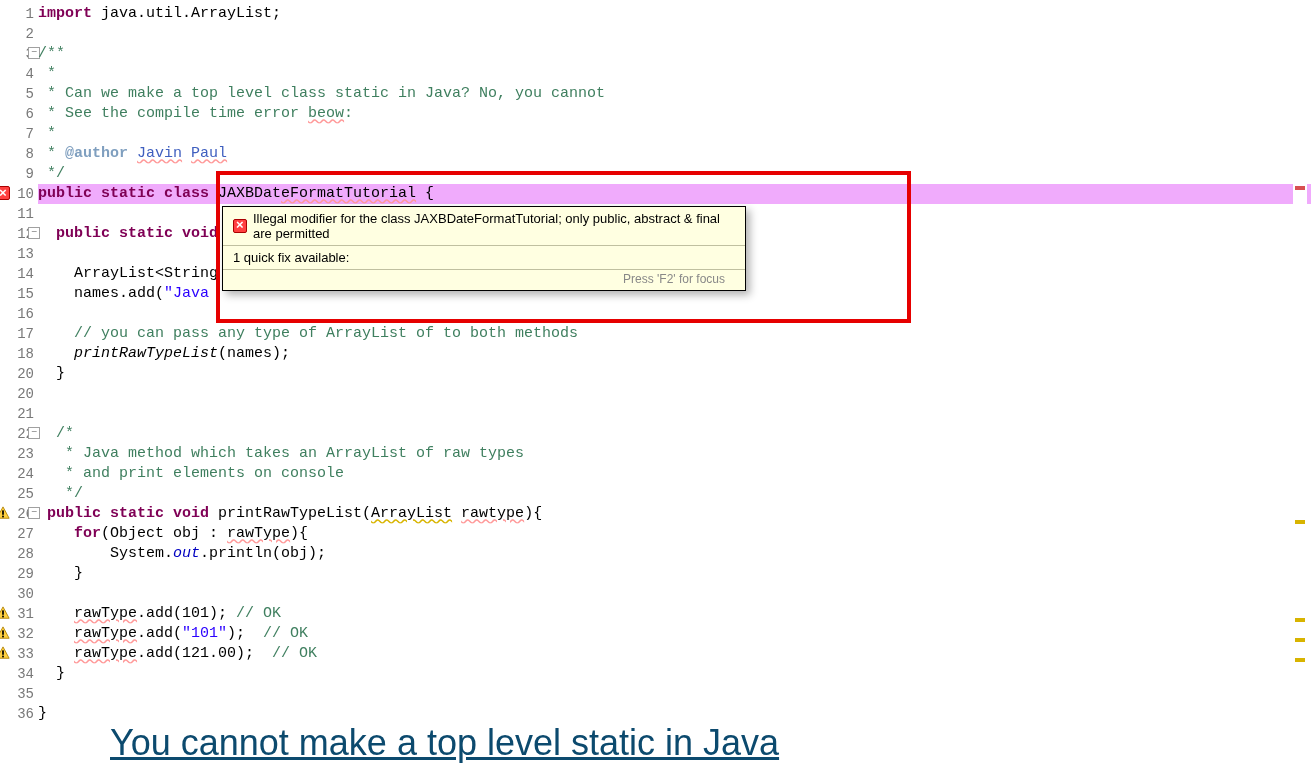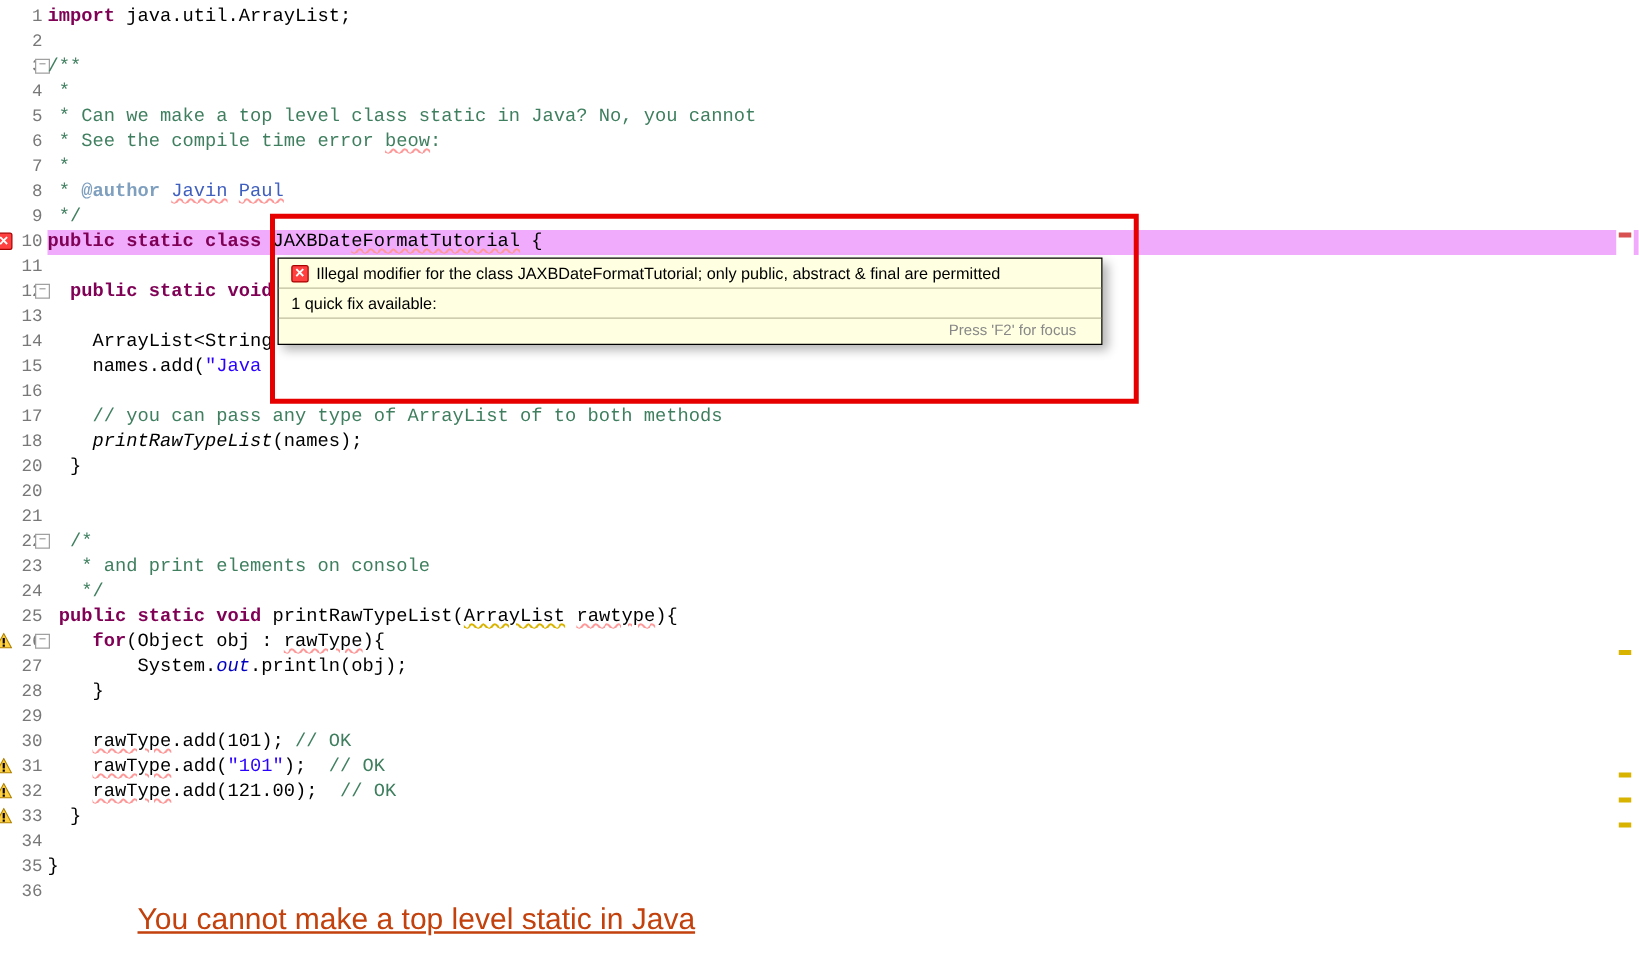--- a/index.html
+++ b/index.html
@@ -22,21 +22,21 @@
   .red-box { position:absolute; border:4px solid #e60000; pointer-events:none; }
   .tooltip { position:absolute; background:#ffffe1; border:1px solid #000000; box-shadow:4px 4px 8px rgba(0,0,0,0.3); font-family:"Segoe UI",Tahoma,sans-serif; font-size:13px; color:#000; }
   .tooltip .tt-line { padding:4px 10px; display:flex; align-items:center; gap:6px; }
   .tooltip .tt-sep { border-top:1px solid #c0c0a0; }
   .tooltip a { color:#0066cc; text-decoration:underline; }
   .tooltip .tt-footer { text-align:right; color:#888888; font-size:12px; padding:2px 20px 4px; border-top:1px solid #c0c0a0; }
   .err-icon { display:inline-block; width:14px; height:14px; background:#ff4040; border:1px solid #aa0000; border-radius:2px; position:relative; flex-shrink:0; }
   .err-icon::after { content:"×"; position:absolute; top:-3px; left:2px; color:#fff; font-weight:bold; font-size:13px; }
   .fix-icon { display:inline-block; width:14px; height:14px; background:#ffeb3b; border:1px solid #c0a000; border-radius:50%; position:relative; flex-shrink:0; }
   .fix-icon::after { content:"✓"; color:#006600; font-size:10px; position:absolute; top:-1px; left:2px; }
-  .caption { position:absolute; bottom:20px; left:110px; color:#c2410c; font-family:Arial,sans-serif; font-size:24px; font-weight:normal; text-decoration:underline; }
+  .caption { position:absolute; bottom:6px; left:110px; color:#0c4a6e; font-family:Arial,sans-serif; font-size:36px; font-weight:normal; text-decoration:underline; }
   .fold { position:absolute; right:-2px; top:3px; width:12px; height:12px; border:1px solid #a0a0a0; background:#fff; font-size:10px; line-height:9px; text-align:center; color:#808080; }
   .warn-icon { position:absolute; left:-4px; top:2px; width:14px; height:14px; }
   .warn-icon svg { width:14px; height:14px; }
   .err-gutter { position:absolute; left:-4px; top:2px; width:14px; height:14px; background:#ff4040; border:1px solid #aa0000; border-radius:2px; }
   .err-gutter::after { content:"×"; position:absolute; top:-3px; left:2px; color:#fff; font-weight:bold; font-size:13px; }
   .vruler { position:absolute; right:4px; top:0; width:14px; height:100%; background:#fff; }
   .vruler .tick { position:absolute; width:10px; height:4px; right:2px; }
   .vruler .tick.err { background:#d85050; }
   .vruler .tick.warn { background:#d8b400; }
 </style>
@@ -114,38 +114,39 @@
       <div class="line"></div>
       <div class="line"><span>    ArrayList&lt;String</span></div>
       <div class="line"><span>    names.add(</span><span class="str">"Java</span></div>
       <div class="line"></div>
       <div class="line"><span>    </span><span class="com">// you can pass any type of ArrayList of to both methods</span></div>
       <div class="line"><span>    </span><span class="italic">printRawTypeList</span><span>(names);</span></div>
       <div class="line"><span>  }</span></div>
       <div class="line"></div>
       <div class="line"></div>
       <div class="line"><span>  </span><span class="com">/*</span></div>
+      <div class="line"><span class="com">   * Java method which takes an ArrayList of raw types</span></div>
       <div class="line"><span class="com">   * and print elements on console</span></div>
       <div class="line"><span class="com">   */</span></div>
       <div class="line"><span> </span><span class="kw">public static void</span><span> printRawTypeList(</span><span class="wavy-y">ArrayList</span><span> </span><span class="wavy">rawtype</span><span>){</span></div>
       <div class="line"><span>    </span><span class="kw">for</span><span>(Object obj : </span><span class="wavy">rawType</span><span>){</span></div>
       <div class="line"><span>        System.</span><span class="static-field">out</span><span>.println(obj);</span></div>
       <div class="line"><span>    }</span></div>
       <div class="line"></div>
       <div class="line"><span>    </span><span class="wavy">rawType</span><span>.add(101); </span><span class="com">// OK</span></div>
       <div class="line"><span>    </span><span class="wavy">rawType</span><span>.add(</span><span class="str">"101"</span><span>);  </span><span class="com">// OK</span></div>
       <div class="line"><span>    </span><span class="wavy">rawType</span><span>.add(121.00);  </span><span class="com">// OK</span></div>
       <div class="line"><span>  }</span></div>
       <div class="line"></div>
       <div class="line"><span>}</span></div>
     </div>
 
   <div class="red-box" style="left:216px; top:171px; width:695px; height:152px;"></div>
 
-  <div class="tooltip" style="left:222px; top:206px; width:660px;">
+  <div class="tooltip" style="left:222px; top:206px; width:524px;">
     <div class="tt-line">
       <span class="err-icon"></span>
       <span>Illegal modifier for the class JAXBDateFormatTutorial; only public, abstract &amp; final are permitted</span>
     </div>
     <div class="tt-line tt-sep">1 quick fix available:</div>
     <div class="tt-footer">Press 'F2' for focus</div>
   </div>
 
   <div class="caption">You cannot make a top level static in Java</div>
 

